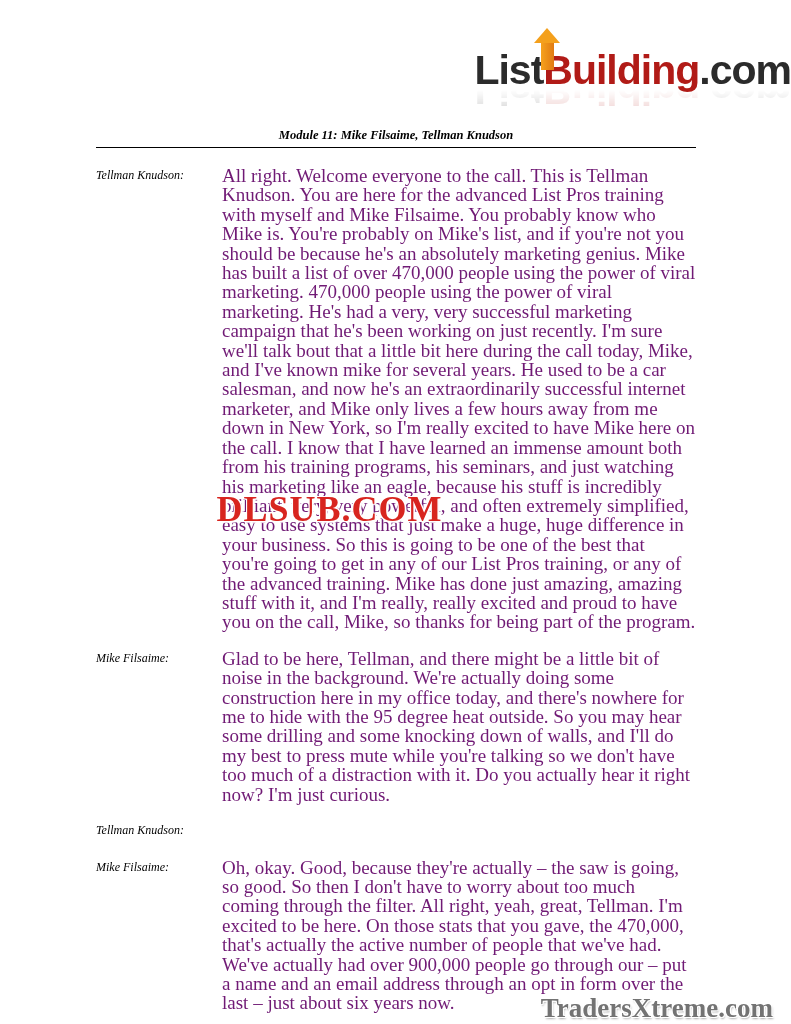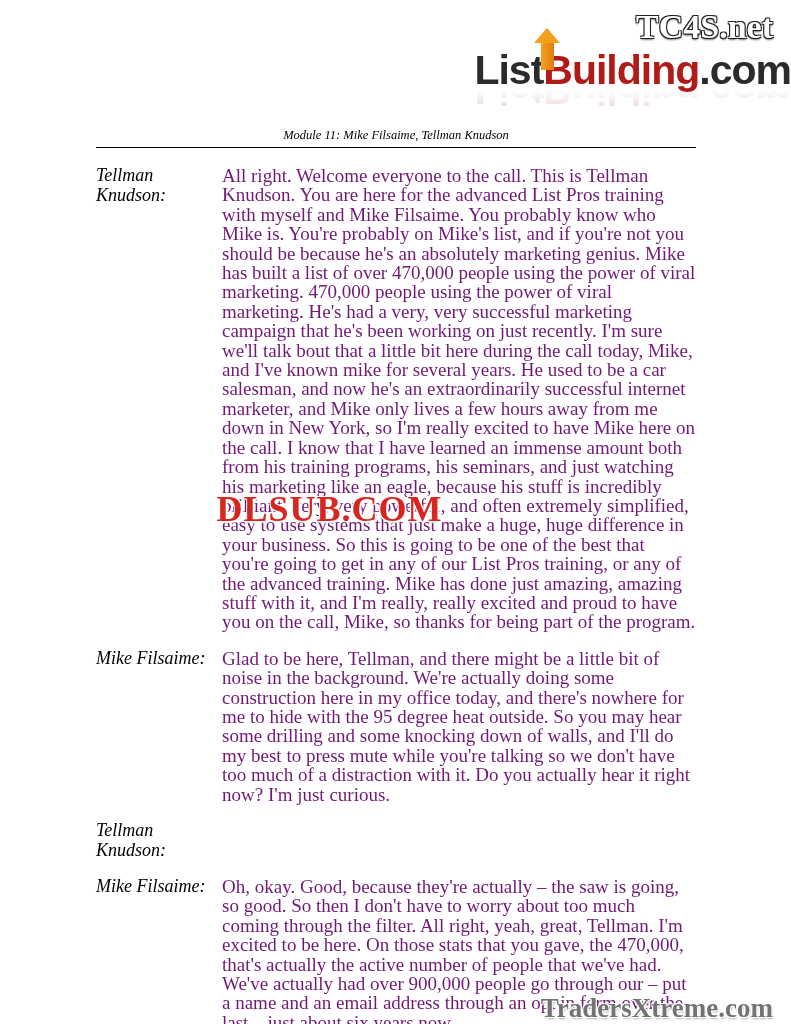--- a/index.html
+++ b/index.html
@@ -99,21 +99,21 @@
   .doc {
     position: absolute;
     left: 96px;
     top: 128px;
     width: 600px;
   }
 
   .module-header {
     text-align: center;
     font-family: "Liberation Serif", serif;
-    font-weight: normal;
+    font-weight: bold;
     font-style: italic;
     font-size: 12.5px;
     color: #000;
     padding-bottom: 4px;
   }
   .rule {
     border-bottom: 1px solid #000;
     height: 0;
     margin-bottom: 18px;
   }
@@ -125,21 +125,21 @@
   }
 
   .turn {
     display: flex;
     margin-bottom: 17px;
   }
   .speaker {
     width: 126px;
     flex: 0 0 126px;
     font-style: italic;
-    font-size: 18px;
+    font-size: 12px;
     line-height: 19.5px;
     color: #000;
   }
   .speech {
     flex: 1 1 auto;
     font-size: 19px;
     line-height: 19.4px;
     color: #701a75;
     text-align: left;
   }
@@ -191,21 +191,20 @@
       -1px -1px 0 #ffffff, 1px -1px 0 #ffffff,
       -1px  1px 0 #ffffff, 1px  1px 0 #ffffff,
        1px  2px 2px rgba(120,120,120,0.6);
   }
 </style>
 </head>
 <body>
 
 <div class="page">
 
-  <div class="watermark-topright">TC4S.net</div>
 
   <div class="logo-wrap">
     <div class="logo">
       <span class="logo-arrow">
         <span class="shaft"></span>
         <span class="head"></span>
       </span>
       <span class="part-list">List</span><span class="part-building">Building</span><span class="part-com">.com</span>
       <span class="logo-reflection">
         <span class="part-list">List</span><span class="part-building">Building</span><span class="part-com">.com</span>

